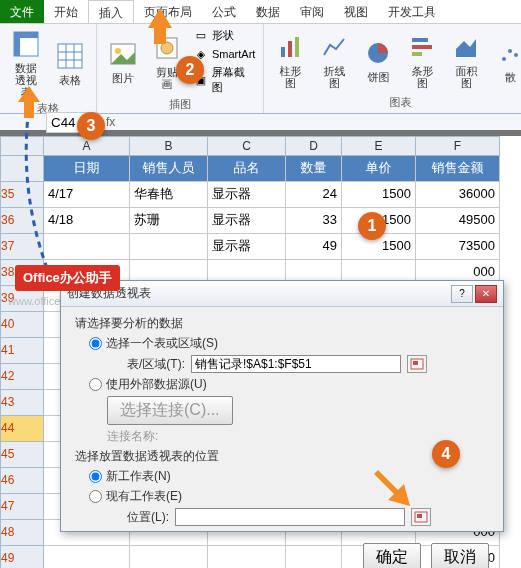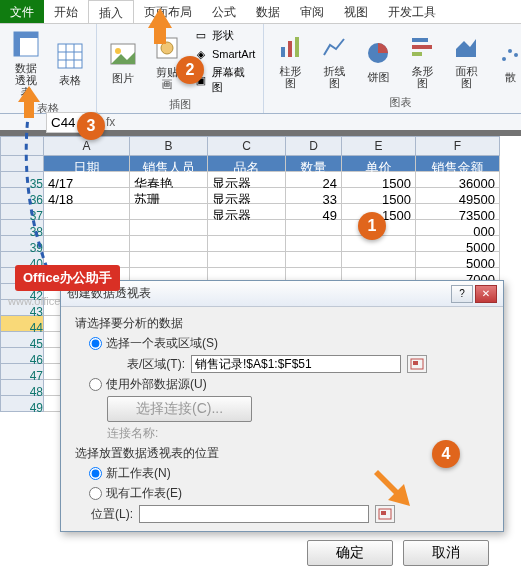--- a/index.html
+++ b/index.html
@@ -27,22 +27,22 @@
 .formula-input { flex: 1; padding: 2px 6px; border: none; background: #fff; }
 
 .sheet { position: relative; }
 .col-headers { display: flex; height: 20px; }
 .row-h { width: 44px; background: #e8edf4; border: 1px solid #aab8cc; }
 .col-h { flex: none; background: #e8edf4; border: 1px solid #aab8cc; border-left: none; text-align: center; line-height: 18px; font-size: 12px; color: #333; }
 .col-A { width: 86px; } .col-B { width: 78px; } .col-C { width: 78px; }
 .col-D { width: 56px; } .col-E { width: 74px; } .col-F { width: 84px; }
 
 .rows { }
-.row { display: flex; height: 16px; }
-.rh { width: 44px; background: #e8edf4; border: 1px solid #aab8cc; border-top: none; text-align: right; line-height: 24px; color: #0f766e; }
+.row { display: flex; height: 26px; }
+.rh { width: 44px; background: #e8edf4; border: 1px solid #aab8cc; border-top: none; text-align: left; line-height: 24px; color: #c2410c; }
 .rh.sel { background: #f9d978; }
 .cell { border: 1px solid #c8c8c8; border-left: none; border-top: none; padding: 0 4px; line-height: 24px; font-size: 13px; background: #fff; }
 .cell.hdr { background: #4f81bd; color: #fff; text-align: center; font-weight: 400; }
 .cell.num { text-align: right; }
 
 .watermark { position: absolute; left: 8px; top: 295px; font-size: 11px; color: #bbb; z-index: 5; }
 .office-badge { position: absolute; left: 15px; top: 265px; background: #d93025; color: #fff; padding: 4px 8px; border-radius: 3px; font-size: 13px; font-weight: bold; z-index: 20; }
 
 .callout { position: absolute; width: 28px; height: 28px; border-radius: 50%; background: #e0651c; color: #fff; display: flex; align-items: center; justify-content: center; font-size: 16px; font-weight: bold; z-index: 30; box-shadow: 0 2px 4px rgba(0,0,0,0.3); }
 
@@ -52,21 +52,21 @@
 .dlg-btns { display: flex; gap: 2px; }
 .dlg-btn { width: 22px; height: 18px; display: flex; align-items: center; justify-content: center; border: 1px solid #9daab8; background: linear-gradient(#fdfdfd,#e0e6ee); font-size: 10px; cursor: pointer; }
 .dlg-btn.close { background: linear-gradient(#e17a7a,#c13a3a); color: #fff; border-color: #a03030; }
 .dlg-body { padding: 8px 14px; font-size: 12px; color: #333; }
 .dlg-section { margin-bottom: 2px; }
 .dlg-row { display: flex; align-items: center; margin: 3px 0 3px 14px; gap: 6px; }
 .dlg-row label { display: flex; align-items: center; gap: 4px; }
 .dlg-input { border: 1px solid #888; padding: 1px 3px; font-size: 12px; background: #fff; }
 .ref-btn { width: 20px; height: 18px; border: 1px solid #999; background: #f4f4f4; display: flex; align-items: center; justify-content: center; cursor: pointer; }
 .dlg-footer { display: flex; justify-content: flex-end; gap: 10px; padding: 6px 14px; }
-.btn { padding: 3px 28px; border: 1px solid #888; background: linear-gradient(#fdfdfd,#e0e0e0); cursor: pointer; font-size: 14px; border-radius: 2px; }
+.btn { padding: 3px 12px; border: 1px solid #888; background: linear-gradient(#fdfdfd,#e0e0e0); cursor: pointer; font-size: 16px; border-radius: 2px; }
 .disabled { color: #999; }
 
 .arrow-orange { position: absolute; z-index: 25; }
 </style>
 </head>
 <body>
 
 <div class="ribbon-tabs">
   <div class="tab file">文件</div>
   <div class="tab">开始</div>
@@ -441,21 +441,21 @@
           <input type="radio" checked="" style="">
           <span>新工作表(N)</span>
         </label>
       </div>
     <div class="dlg-row">
         <label>
           <input type="radio" style="">
           <span>现有工作表(E)</span>
         </label>
       </div>
-    <div class="dlg-row" style="margin-left:16px">
+    <div class="dlg-row" style="margin-left:52px">
       <span>位置(L):</span>
       <input class="dlg-input" style="width: 230px;">
       <div class="ref-btn">
           <svg width="14" height="12">
             <rect x="1" y="1" width="12" height="10" fill="none" stroke="#c0504d"></rect>
             <rect x="3" y="3" width="5" height="4" fill="#c0504d"></rect>
           </svg>
         </div>
     </div>
   </div>

